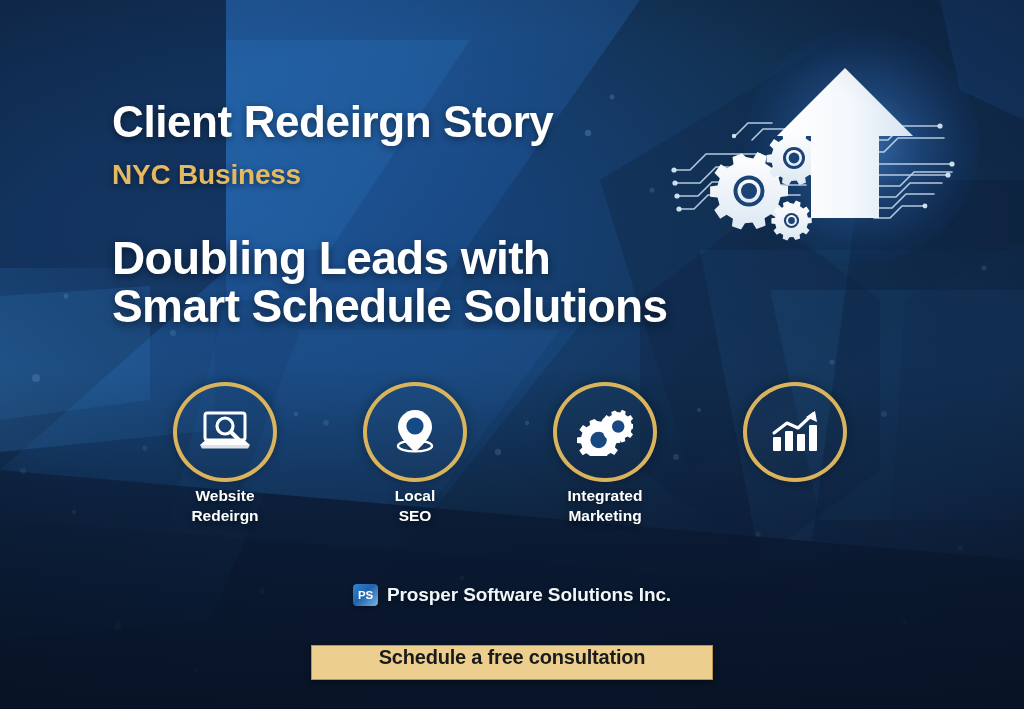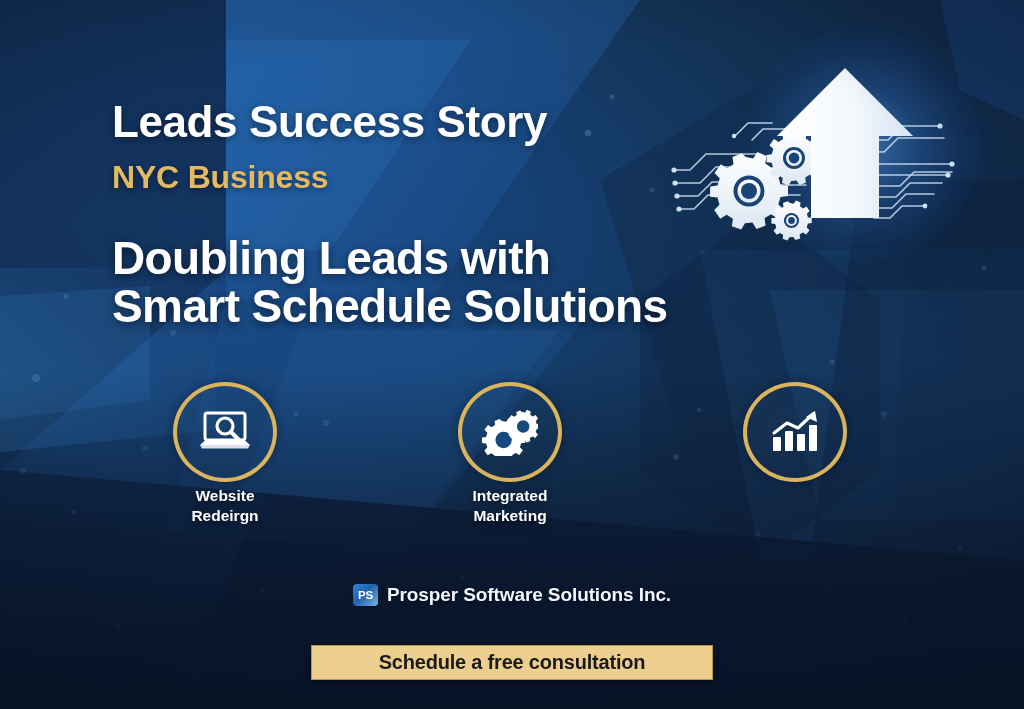--- a/index.html
+++ b/index.html
@@ -65,21 +65,21 @@
     font-size: 44px;
     font-weight: bold;
     color: #ffffff;
     letter-spacing: -0.4px;
     line-height: 1.0;
     margin: 0;
     text-shadow: 0 2px 7px rgba(0,0,0,0.45);
     white-space: nowrap;
   }
   .subkicker {
-    font-size: 32px;
+    font-size: 28px;
     font-weight: bold;
     color: #e3b963;
     letter-spacing: -0.2px;
     line-height: 1.0;
     margin: 17px 0 1px 0;
     text-shadow: 0 2px 6px rgba(0,0,0,0.45);
     white-space: nowrap;
   }
   .main-title {
     position: absolute;
@@ -176,21 +176,20 @@
   
   .cta {
     position: absolute;
     left: 311px;
     top: 645px;
     width: 400px;
     height: 33px;
     background: #eccf8f;
     border: 1px solid #b99547;
     display: flex;
-    align-items: center;
     justify-content: center;
     cursor: pointer;
     box-shadow: 0 2px 7px rgba(0,0,0,0.42);
   }
   .cta span {
     font-size: 20px;
     font-weight: bold;
     color: #1a1a1a;
     letter-spacing: -0.2px;
   }
@@ -386,21 +385,21 @@
         <circle cx="462" cy="578" r="2.4" opacity="0.12"></circle>
         <circle cx="352" cy="676" r="2.2" opacity="0.10"></circle>
       </g>
     </svg>
   </div>
 
   <div class="bg-layer bg-bottom-fade"></div>
   <div class="bg-layer bg-vignette"></div>
 
   <div class="headline-block">
-    <div class="kicker">Leads Success Story</div>
+    <div class="kicker">Client Redeirgn Story</div>
     <div class="subkicker">NYC Business</div>
   </div>
 
   <div class="main-title">
     <div class="line">Doubling Leads with</div>
     <div class="line">Smart Schedule Solutions</div>
   </div>
 
   <div class="features">
 
@@ -411,20 +410,31 @@
           <path d="M2 35 L52 35 L47 30.5 L7 30.5 Z" fill="#ffffff"></path>
           <path d="M2 35 L52 35 L50 38.5 L4 38.5 Z" fill="#ffffff" opacity="0.85"></path>
           <circle cx="27" cy="16" r="8" fill="none" stroke="#ffffff" stroke-width="3.2"></circle>
           <line x1="33" y1="22" x2="44" y2="33" stroke="#ffffff" stroke-width="4" stroke-linecap="round"></line>
         </svg>
       </div>
       <div class="feature-label">Website
 Redeirgn</div>
     </div>
 
+    <div class="feature">
+      <div class="feature-ring">
+        <svg width="50" height="48" viewBox="0 0 50 48">
+          <path d="M25 2 C15.6 2 8 9.6 8 19 C8 30.5 25 44 25 44 C25 44 42 30.5 42 19 C42 9.6 34.4 2 25 2 Z" fill="#ffffff"></path>
+          <circle cx="25" cy="18" r="8.6" fill="#154a86"></circle>
+          <ellipse cx="25" cy="38" rx="17" ry="5.4" fill="none" stroke="#ffffff" stroke-width="2.4"></ellipse>
+        </svg>
+      </div>
+      <div class="feature-label">Local
+SEO</div>
+    </div>
 
     <div class="feature">
       <div class="feature-ring">
         <svg width="56" height="48" viewBox="0 0 56 48">
           <g fill="#ffffff">
             <g transform="translate(20,30)">
               <path d="M0,-17 L4.2,-16.2 L6.4,-19.8 L11.4,-17.5 L10.7,-13.4 L14.2,-11
                        L17.8,-13.2 L21.1,-8.4 L18.1,-5.4 L19.2,-1.3 L23.3,-1 L23.3,4.7
                        L19.2,5.2 L17.9,9.3 L20.9,12.3 L17.3,17.1 L13.7,14.9 L10.2,17.1
                        L10.8,21.2 L5.8,23 L3.5,19.5 L-0.6,19.8 L-2.9,23.3 L-7.9,21.5

